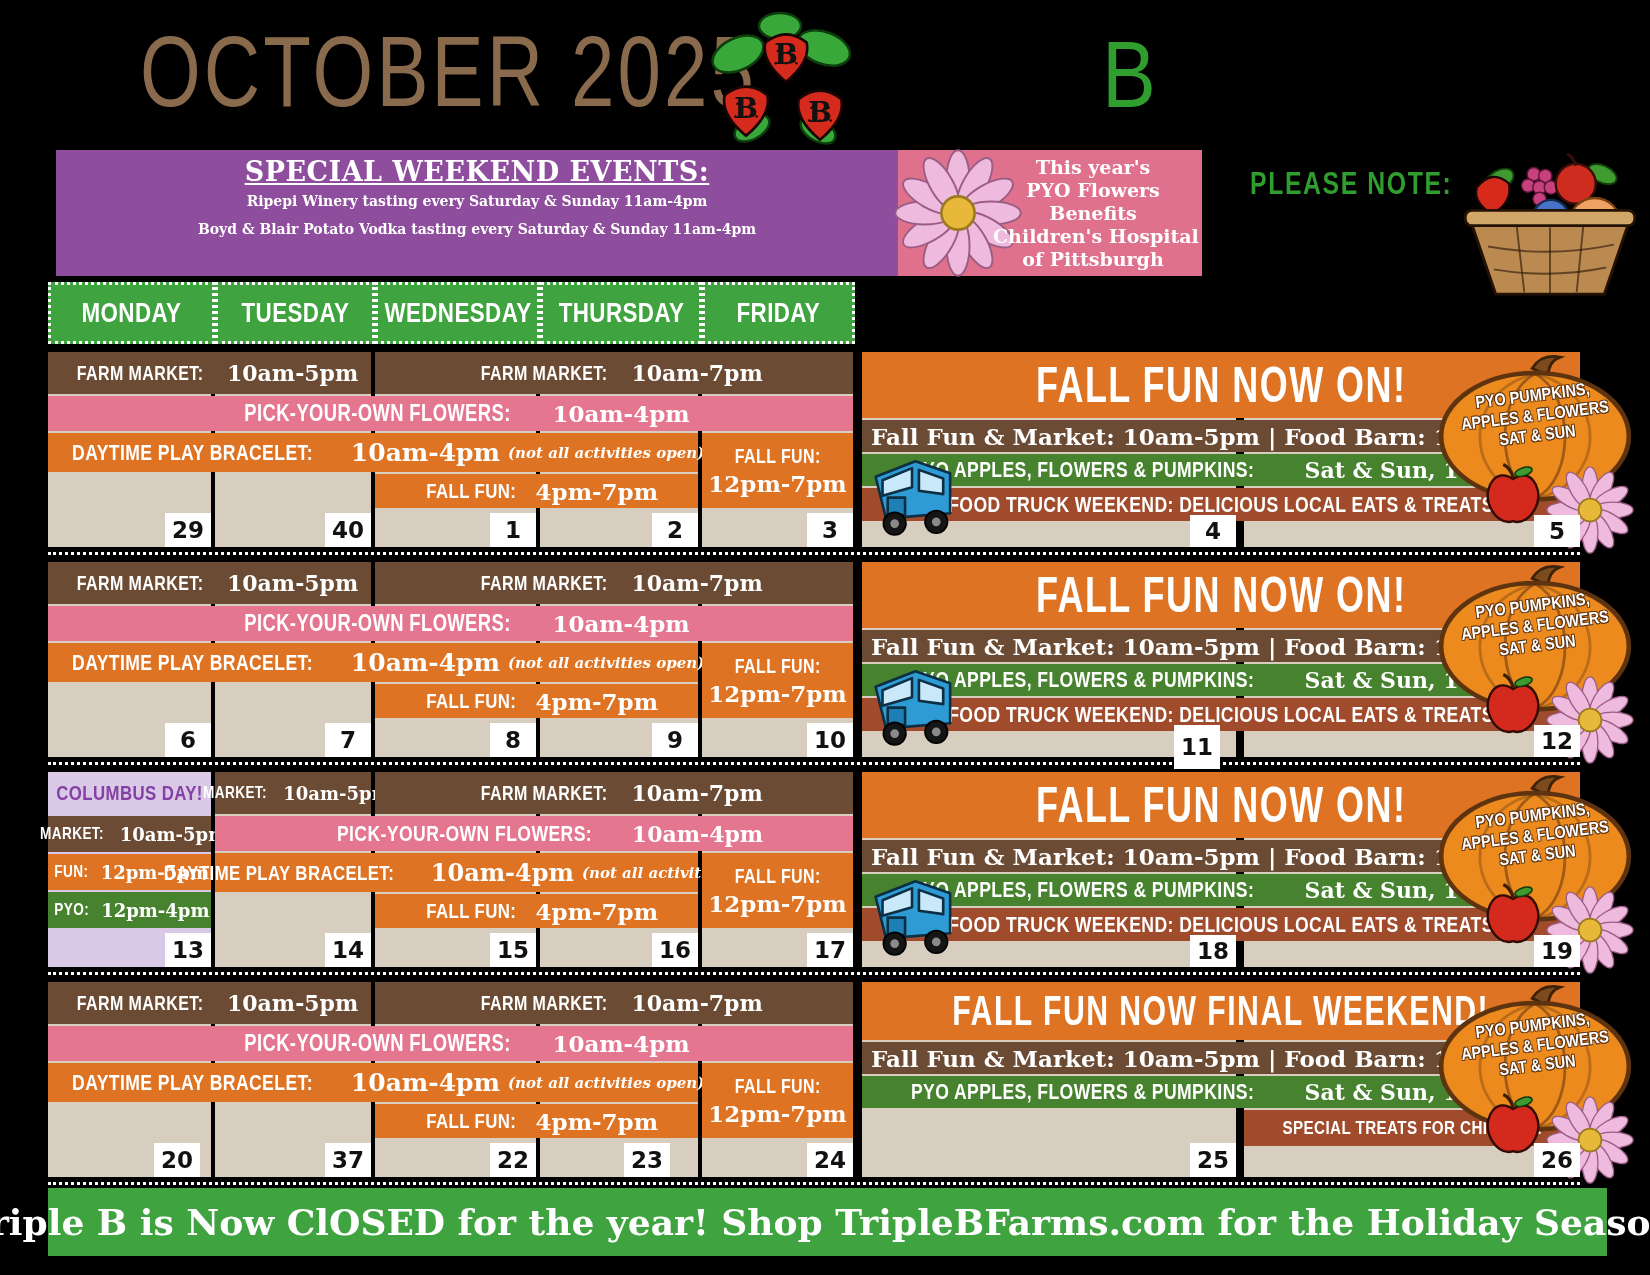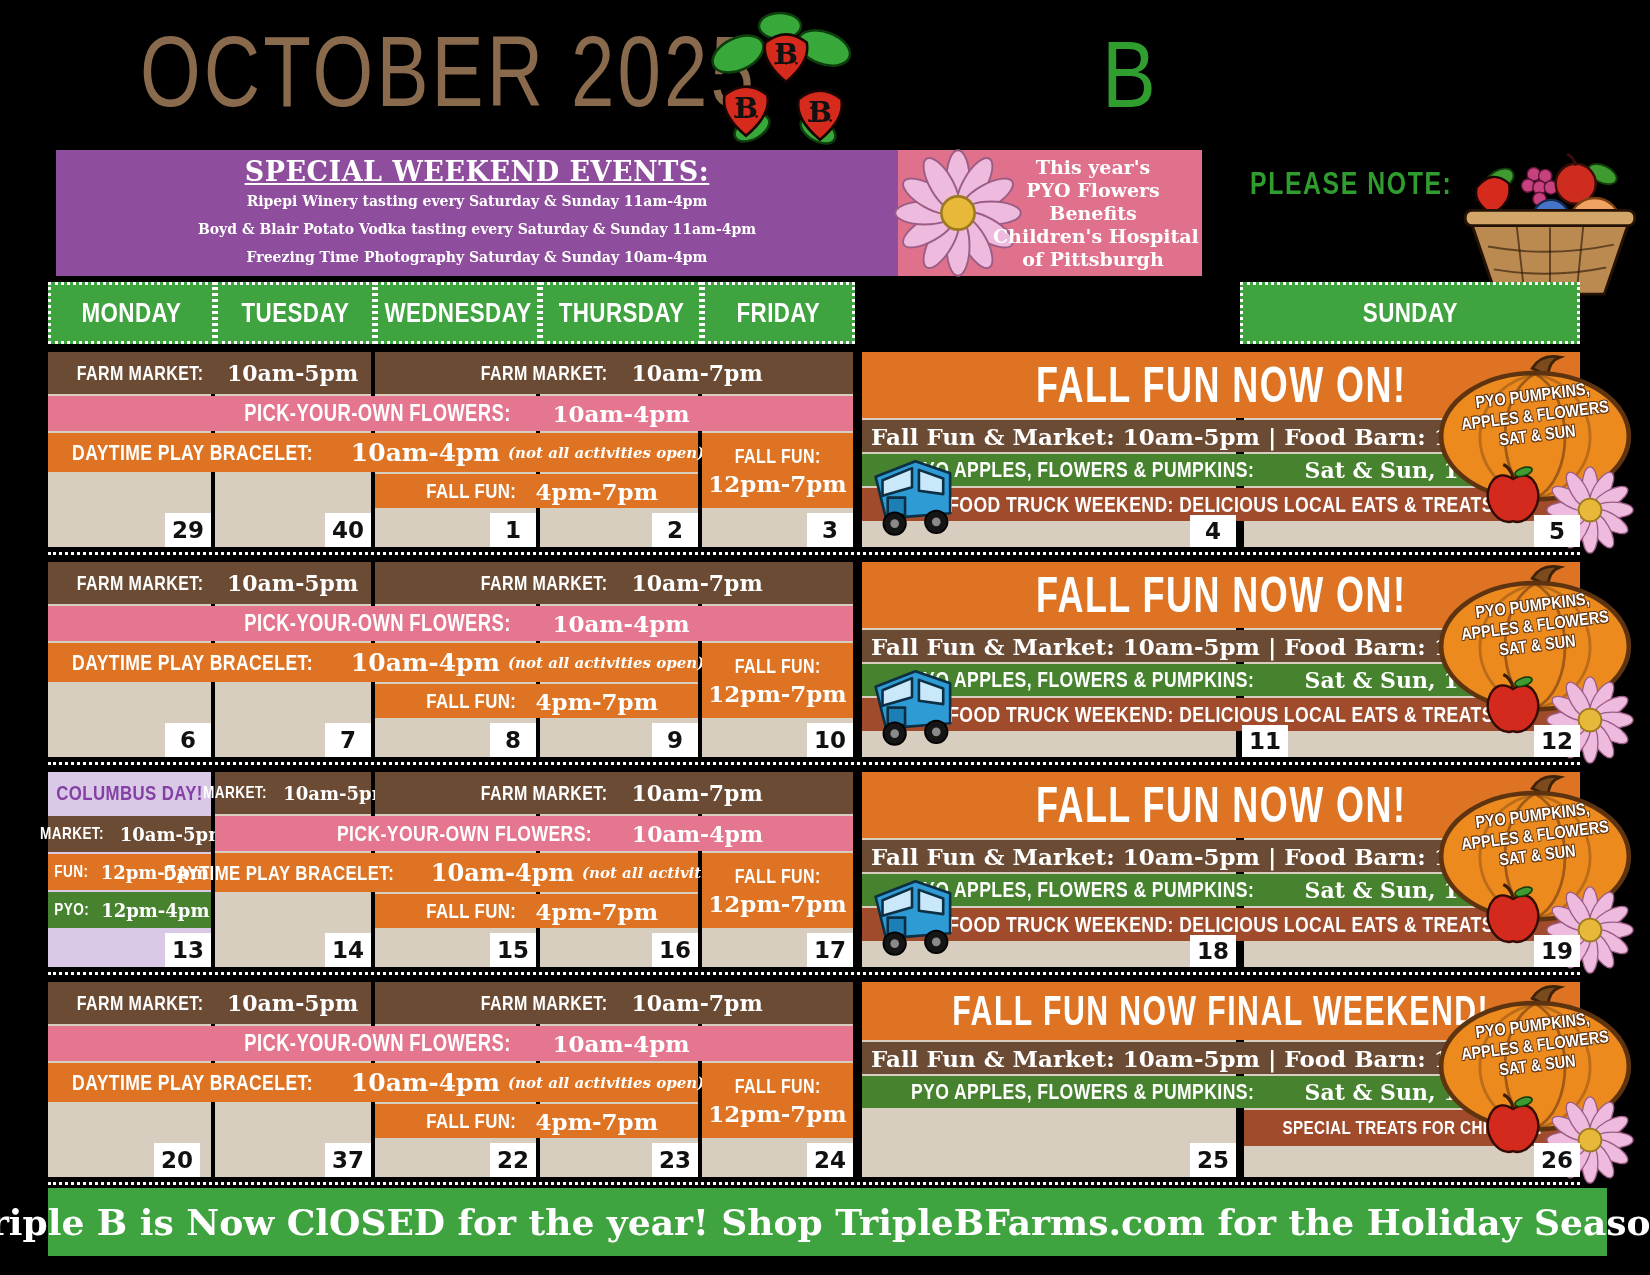--- a/index.html
+++ b/index.html
@@ -154,21 +154,20 @@
     <text x="46" y="112" font-family="DejaVu Serif,serif" font-weight="bold" font-size="28" fill="#111" text-anchor="middle">B</text>
     <text x="120" y="116" font-family="DejaVu Serif,serif" font-weight="bold" font-size="28" fill="#111" text-anchor="middle">B</text>
   </svg>
 
   <div id="logoB">B</div>
 
   <div id="purplebox">
     <div class="h slab">SPECIAL WEEKEND EVENTS:</div>
     <div class="l slab">Ripepi Winery tasting every Saturday &amp; Sunday 11am-4pm</div>
     <div class="l slab">Boyd &amp; Blair Potato Vodka tasting every Saturday &amp; Sunday 11am-4pm</div>
-    <div class="l slab">Freezing Time Photography Saturday &amp; Sunday 10am-4pm</div>
   </div>
 
   <div id="pinkbox">
     <svg class="abs" style="left:-4px;top:-2px" width="128" height="130" viewBox="0 0 100 100">
         <use href="#daisy"></use>
       </svg>
     <div class="txt slab">
       <div>This year's</div>
       <div>PYO Flowers</div>
       <div>Benefits</div>
@@ -193,23 +192,20 @@
       </div>
     <div class="dayhdr" style="left:327px;width:165px">
         <span class="hand">WEDNESDAY</span>
       </div>
     <div class="dayhdr" style="left:492px;width:162px">
         <span class="hand">THURSDAY</span>
       </div>
     <div class="dayhdr" style="left:654px;width:153px">
         <span class="hand">FRIDAY</span>
       </div>
-    <div class="dayhdr" style="left:1192px;width:340px">
-        <span class="hand">SUNDAY</span>
-      </div>
 
     <div class="week" style="top:62px;height:208px">
       <div class="cell" style="left:0;width:163px"></div>
       <div class="cell" style="left:167px;width:156px"></div>
       <div class="cell" style="left:327px;width:161px"></div>
       <div class="cell" style="left:492px;width:158px"></div>
       <div class="cell" style="left:654px;width:151px"></div>
       <div class="cell" style="left:814px;width:374px"></div>
       <div class="cell" style="left:1196px;width:336px"></div>
 
@@ -334,21 +330,21 @@
         </div>
       <svg class="truck" viewBox="0 0 120 110">
           <use href="#truck"></use>
         </svg>
 
       <div class="date" style="left:117px;top:169px">6</div>
       <div class="date" style="left:277px;top:169px">7</div>
       <div class="date" style="left:442px;top:169px">8</div>
       <div class="date" style="left:604px;top:169px">9</div>
       <div class="date" style="left:759px;top:169px">10</div>
-      <div class="date" style="left:1194px;top:171px;height:32px">11</div>
+      <div class="date" style="left:1126px;top:171px;height:44px">11</div>
       <div class="date" style="left:1486px;top:171px;height:32px">12</div>
 
       <div class="decor">
         <svg class="abs" style="left:0;top:0" width="230" height="158" viewBox="0 0 230 170">
             <use href="#pumpkin"></use>
           </svg>
         <div class="ptxt">
           <div>PYO PUMPKINS,</div>
             <div>APPLES &amp; FLOWERS</div>
             <div>SAT &amp; SUN</div>
@@ -506,21 +502,21 @@
           <span class="slab" style="font-size:22px">Sat &amp; Sun, 10am-4pm</span>
         </div>
 
       <div class="bar maroon" style="left:1196px;top:136px;width:336px;height:36px">
         <span class="hand" style="font-size:19px">SPECIAL TREATS FOR CHILDREN</span>
         </div>
 
       <div class="date" style="left:106px;top:169px">20</div>
       <div class="date" style="left:277px;top:169px">37</div>
       <div class="date" style="left:442px;top:169px">22</div>
-      <div class="date" style="left:604px;top:169px">23</div>
+      <div class="date" style="left:576px;top:169px">23</div>
       <div class="date" style="left:759px;top:169px">24</div>
       <div class="date" style="left:1142px;top:169px">25</div>
       <div class="date" style="left:1486px;top:169px">26</div>
 
       <div class="decor">
         <svg class="abs" style="left:0;top:0" width="230" height="158" viewBox="0 0 230 170">
             <use href="#pumpkin"></use>
           </svg>
         <div class="ptxt">
           <div>PYO PUMPKINS,</div>

